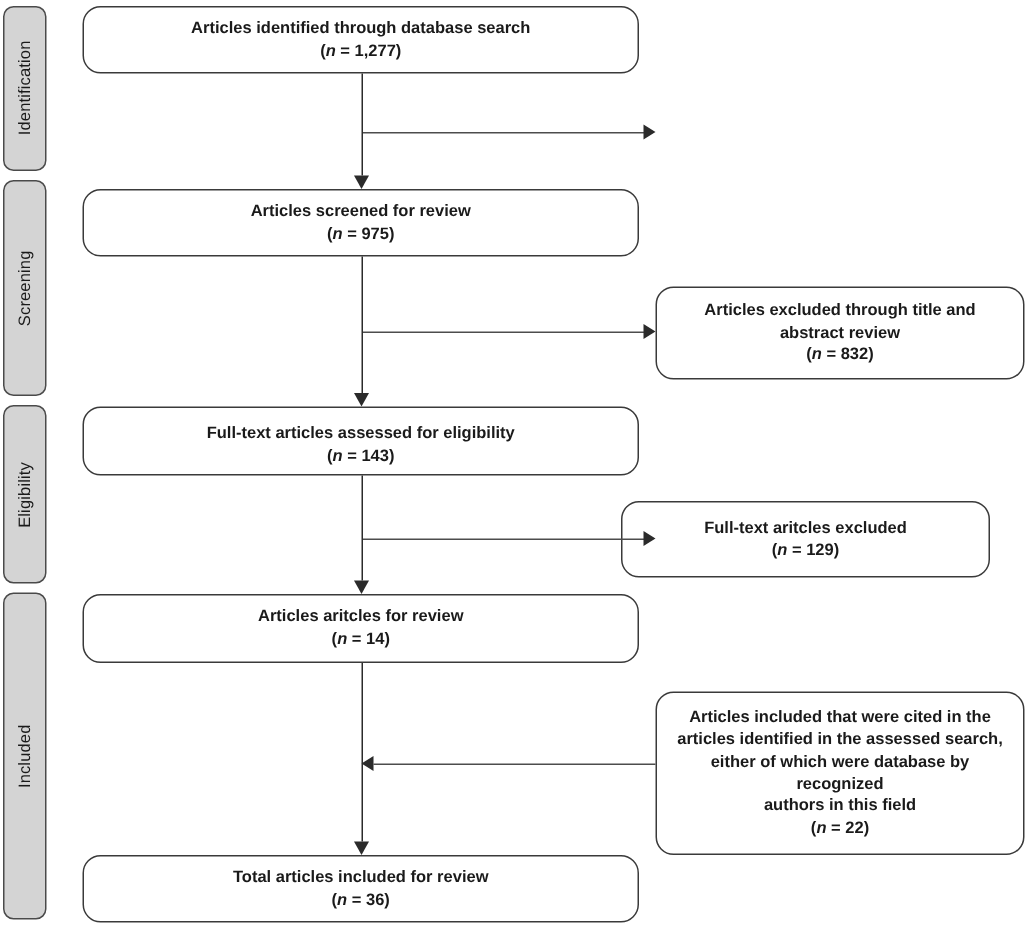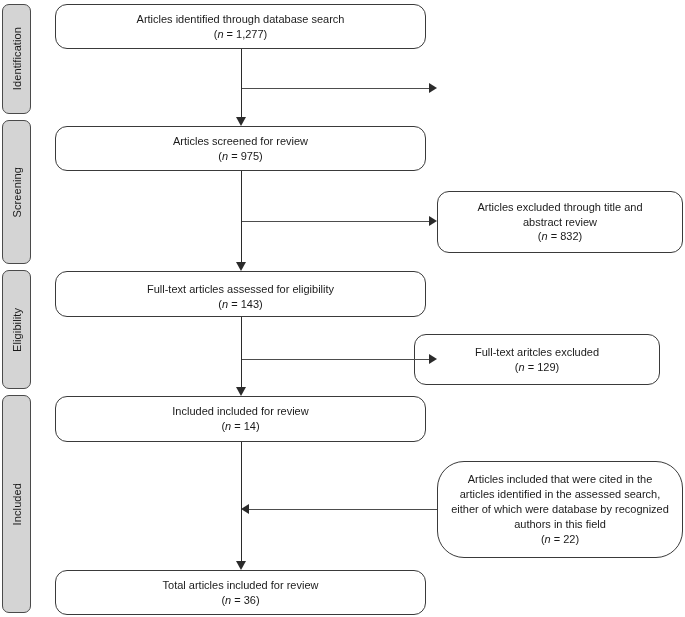--- a/index.html
+++ b/index.html
@@ -47,20 +47,21 @@
     position: absolute;
     box-sizing: border-box;
     background: #ffffff;
     border: 1.3px solid #3a3a3a;
     border-radius: 12px;
     display: flex;
     align-items: center;
     justify-content: center;
     text-align: center;
     padding: 4px 8px;
+    font-weight: bold;
   }
   .node .node-text {
     font-size: 11px;
     line-height: 1.35;
     color: #1a1a1a;
   }
   .node .node-text .nval {
     display: block;
   }
   .node .node-text .nval i {
@@ -137,21 +138,21 @@
 
   <div class="node" style="left:55px;top:271px;width:371px;height:46px;align-items:flex-end;">
     <div class="node-text">
       <span>Full-text articles assessed for eligibility</span>
       <span class="nval">(<i>n</i> = 143)</span>
     </div>
   </div>
 
   <div class="node" style="left:55px;top:396px;width:371px;height:46px;">
     <div class="node-text">
-      <span>Included included for review</span>
+      <span>Articles aritcles for review</span>
       <span class="nval">(<i>n</i> = 14)</span>
     </div>
   </div>
 
   <div class="node" style="left:55px;top:570px;width:371px;height:45px;">
     <div class="node-text">
       <span>Total articles included for review</span>
       <span class="nval">(<i>n</i> = 36)</span>
     </div>
   </div>
@@ -165,21 +166,21 @@
     </div>
   </div>
 
   <div class="node" style="left:414px;top:334px;width:246px;height:51px;justify-content:center;">
     <div class="node-text">
       <span>Full-text aritcles excluded</span>
       <span class="nval">(<i>n</i> = 129)</span>
     </div>
   </div>
 
-  <div class="node" style="left:437px;top:461px;width:246px;height:97px;border-radius:27px;">
+  <div class="node" style="left:437px;top:461px;width:246px;height:109px;">
     <div class="node-text">
       <span>Articles included that were cited in the</span>
       <span class="nval">articles identified in the assessed search,</span>
       <span class="nval">either of which were database by recognized</span>
       <span class="nval">authors in this field</span>
       <span class="nval">(<i>n</i> = 22)</span>
     </div>
   </div>
 
   <div class="vline" style="left:241px;top:49px;height:68px;"></div>

